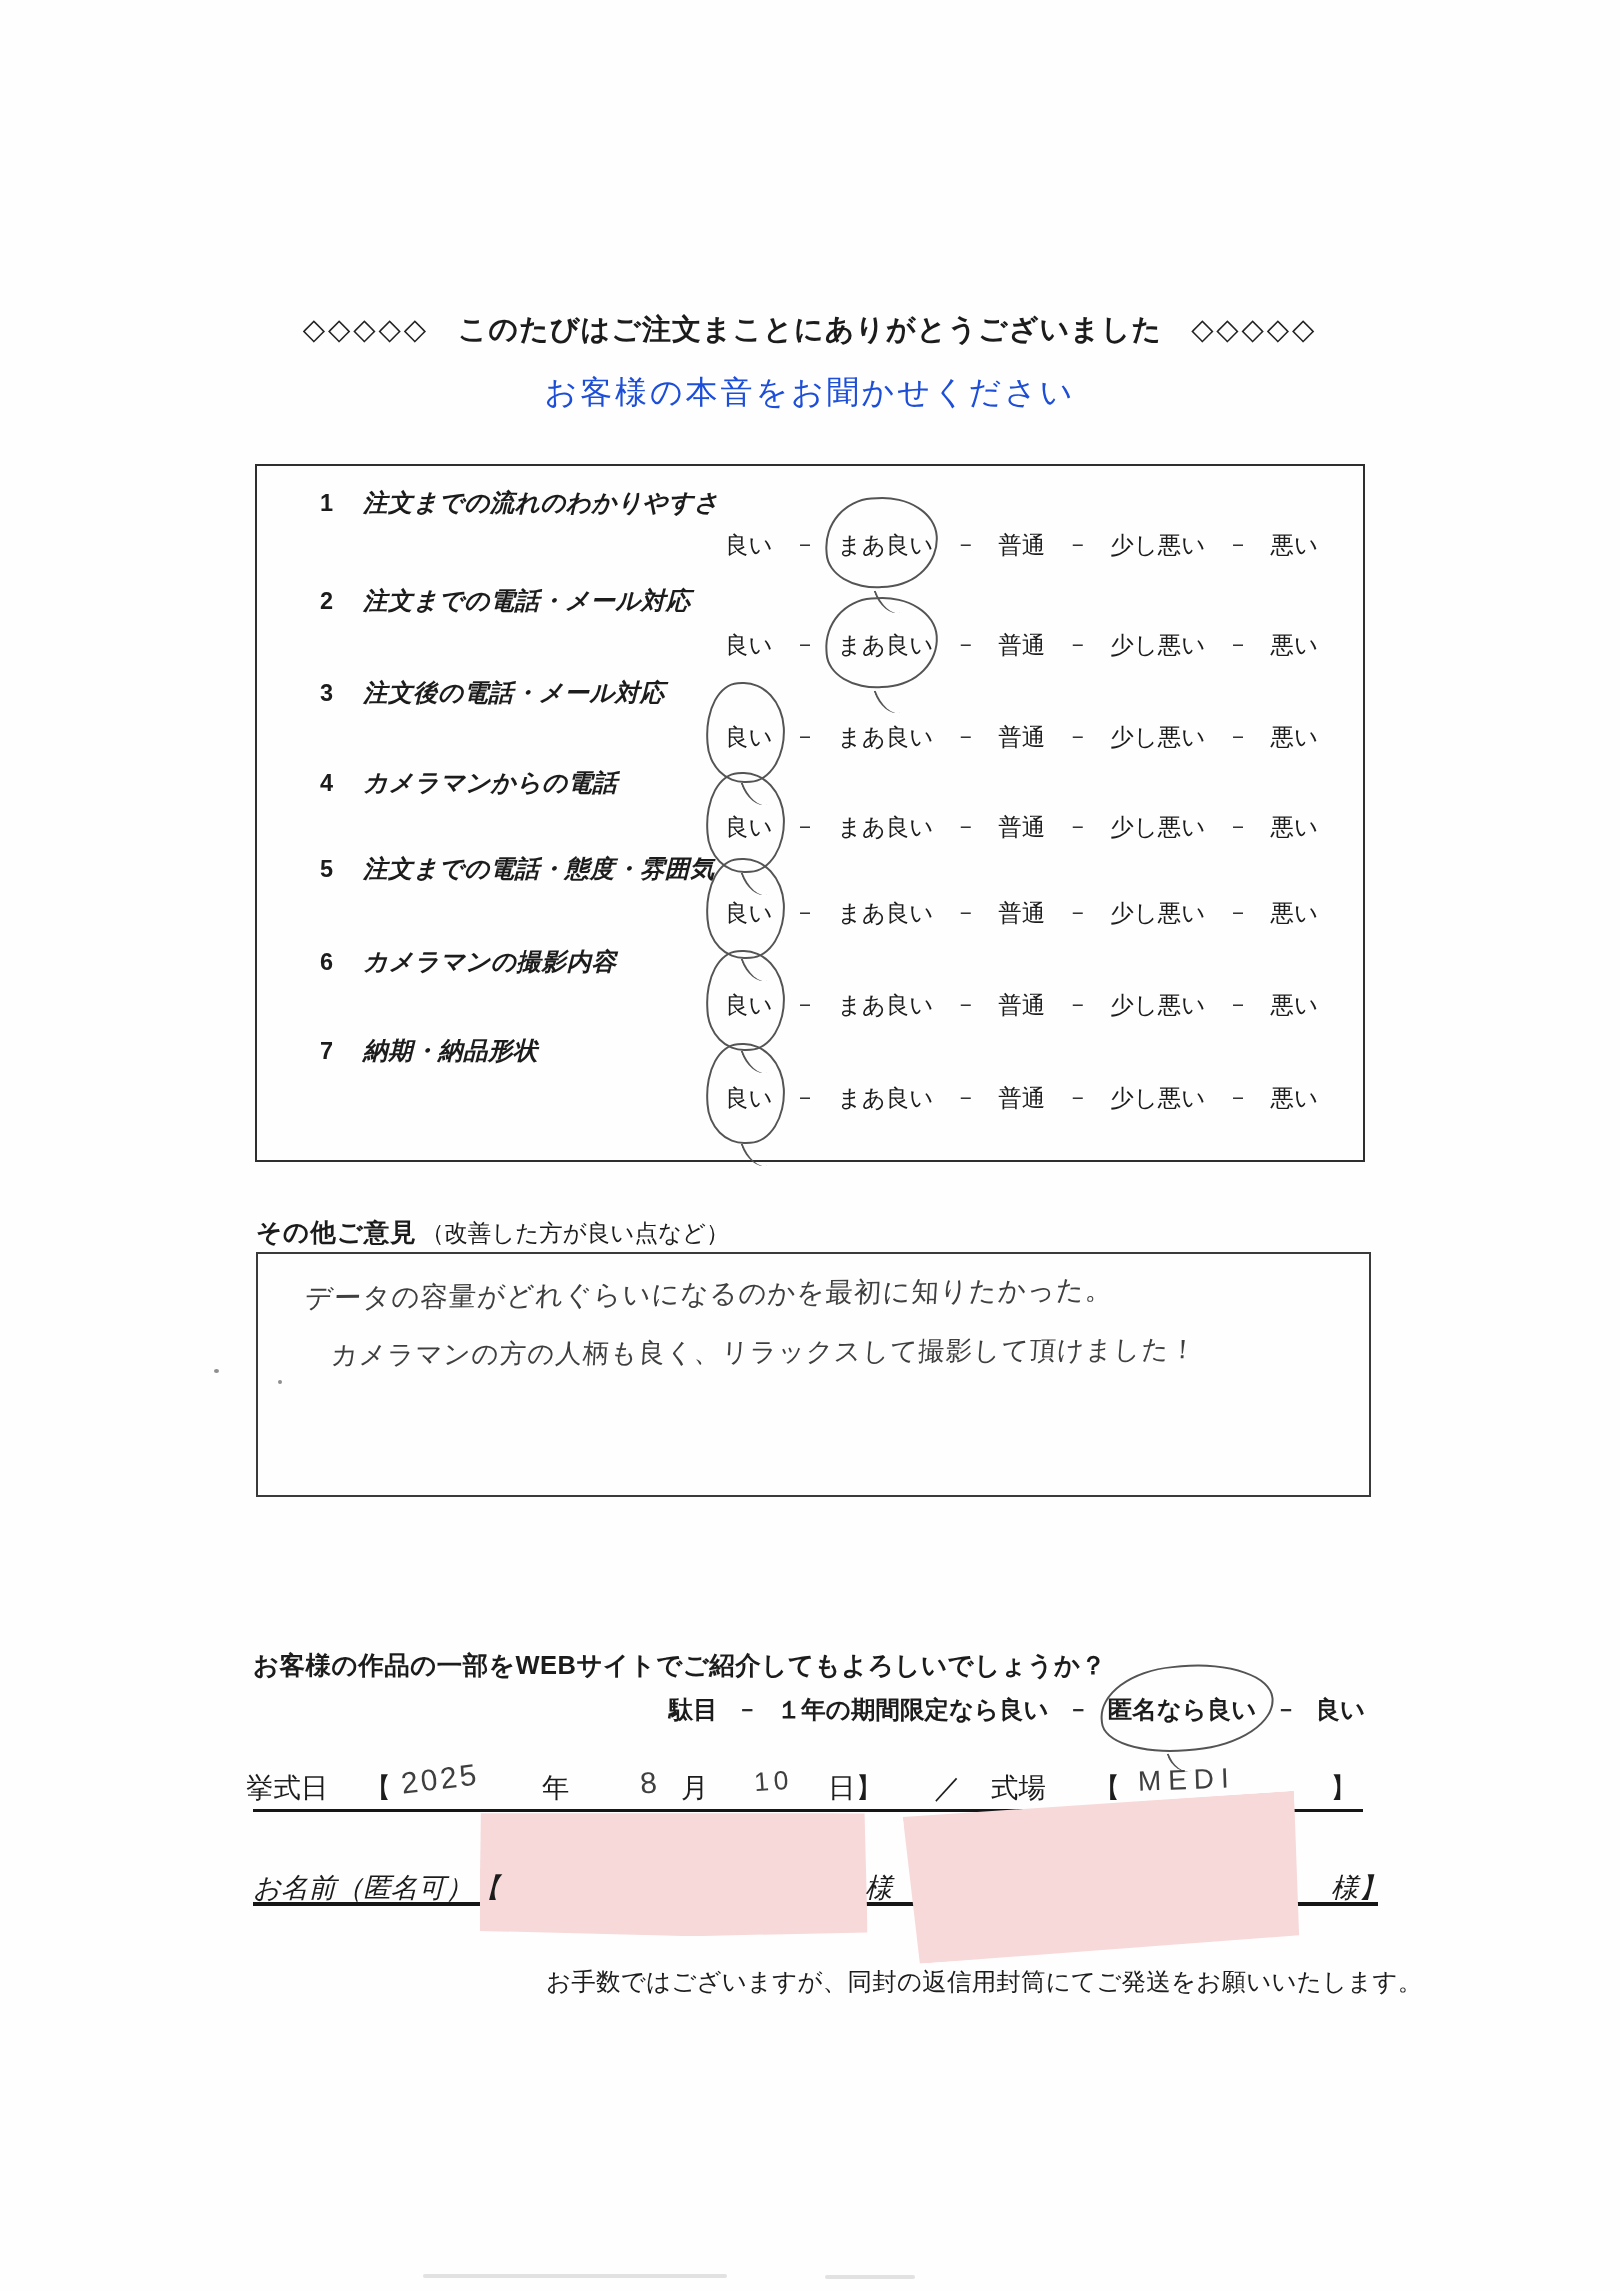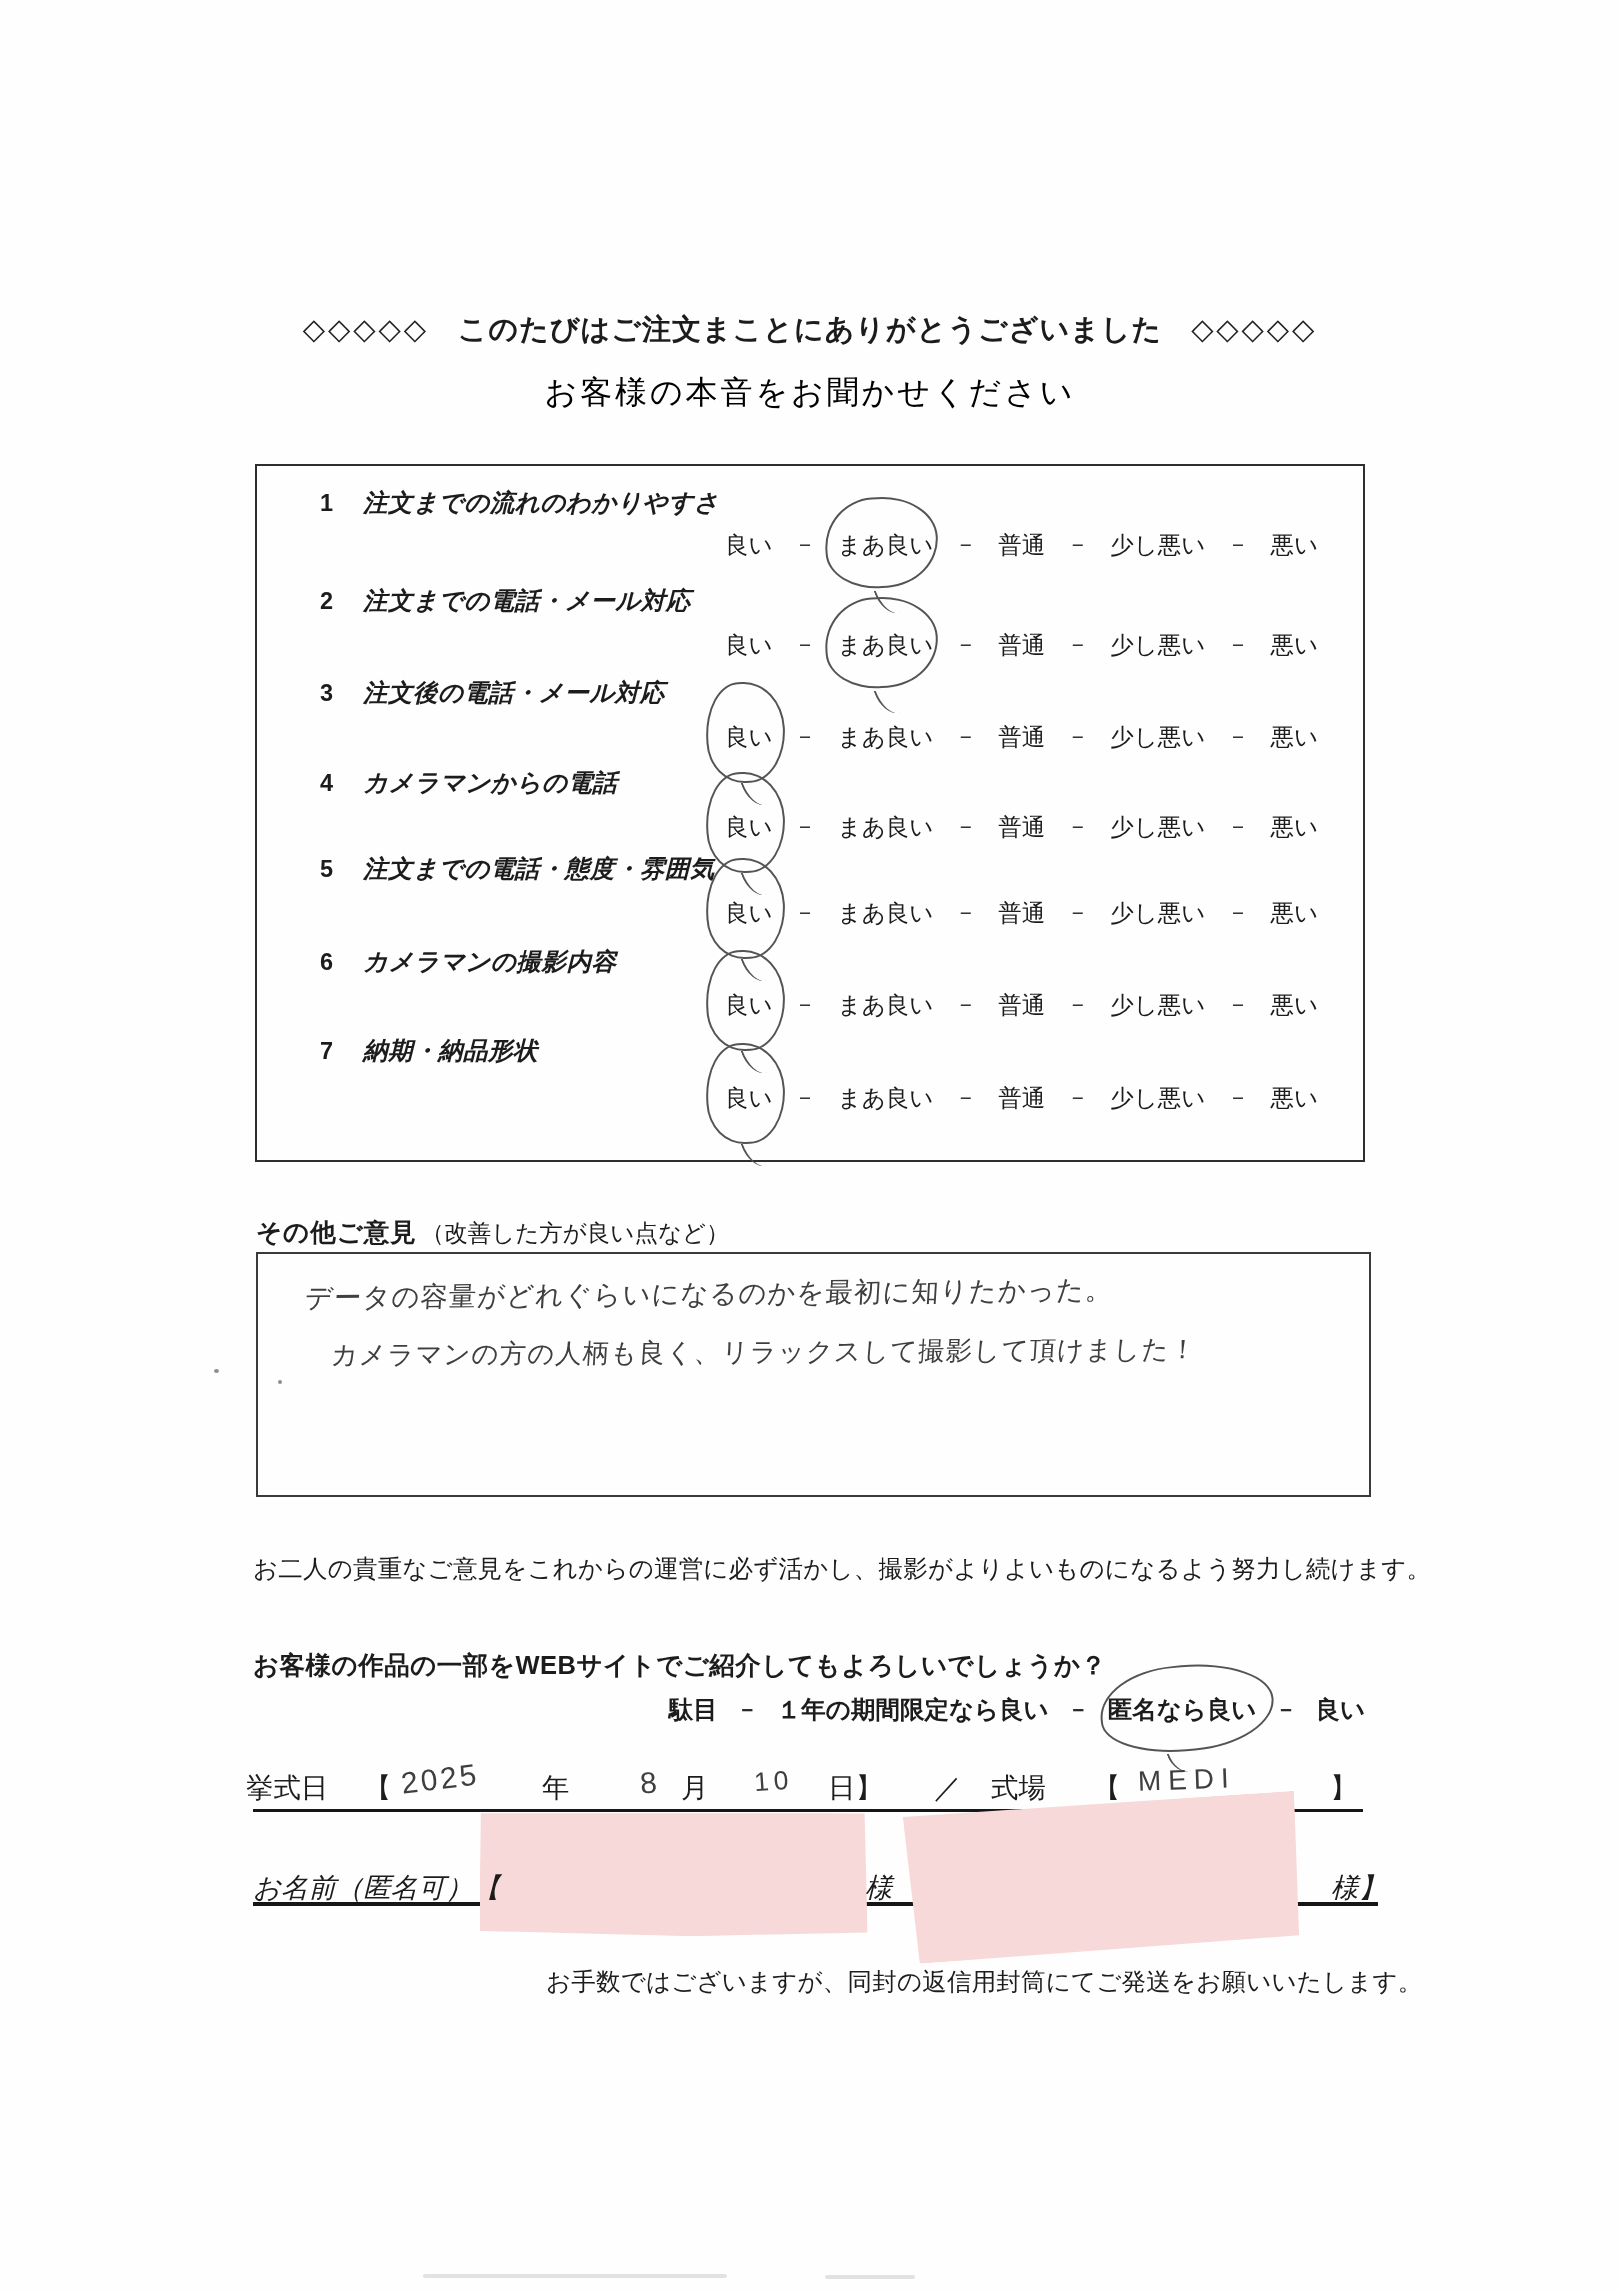--- a/index.html
+++ b/index.html
@@ -14,21 +14,21 @@
   
   .title-row{
     position:absolute;left:253px;top:310px;width:1114px;
     text-align:center;font-size:29px;font-weight:bold;letter-spacing:1px;
     white-space:nowrap;
   }
   .title-row .decor{font-weight:400;letter-spacing:2.9px;color:#222;}
   .title-row .gap{display:inline-block;width:29px;}
   .subtitle{
     position:absolute;left:253px;top:371px;width:1114px;
-    text-align:center;font-size:32px;letter-spacing:2.9px;color:#000000;
+    text-align:center;font-size:32px;letter-spacing:2.9px;color:#1d4ed8;
   }
   
   .q-box{
     position:absolute;left:255px;top:464px;width:1106px;height:694px;
     border:2px solid #2e2e2e;background:transparent;
   }
   .q-head{position:absolute;left:63px;white-space:nowrap;}
   .q-num{display:inline-block;width:43px;font-weight:bold;font-size:23.5px;}
   .q-label{font-weight:bold;font-size:24.5px;letter-spacing:0.5px;font-style:italic;}
   .q-rate{
@@ -225,21 +225,20 @@
   <div class="comments-label">
     <span class="lbl">その他ご意見</span><span class="note">（改善した方が良い点など）</span>
   </div>
   <div class="comments-box">
     <div class="hw-line hw-1 hand">データの容量がどれぐらいになるのかを最初に知りたかった。</div>
     <div class="hw-line hw-2 hand">カメラマンの方の人柄も良く、リラックスして撮影して頂けました！</div>
   </div>
   <div class="speck speck-1"></div>
   <div class="speck speck-2"></div>
 
-  <div class="pledge">お二人の貴重なご意見をこれからの運営に必ず活かし、撮影がよりよいものになるよう努力し続けます。</div>
 
   <div class="web-q">お客様の作品の一部をWEBサイトでご紹介してもよろしいでしょうか？</div>
   <div class="web-opts">
     <span class="opt">駄目</span>
       <span class="sep">−</span>
       <span class="opt">１年の期間限定なら良い</span>
       <span class="sep">−</span>
       <span class="opt circled circ-web">匿名なら良い</span>
       <span class="sep">−</span>
       <span class="opt">良い</span>

